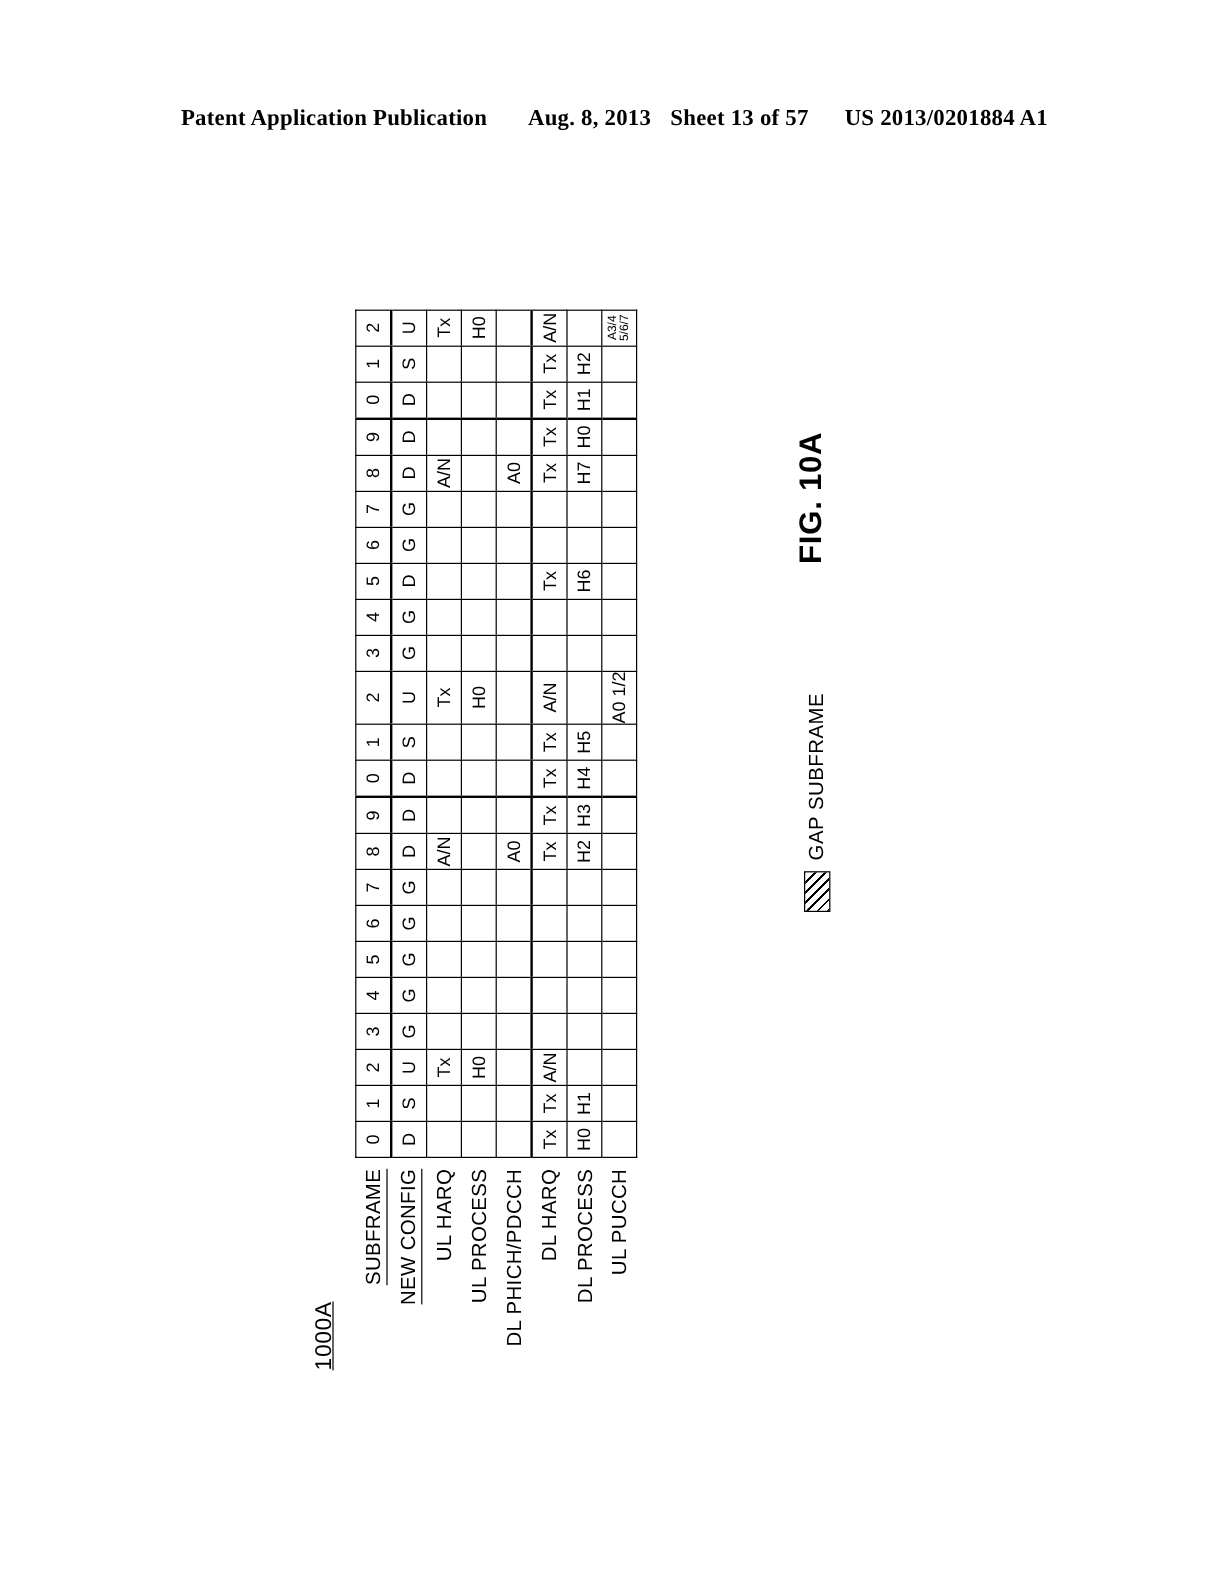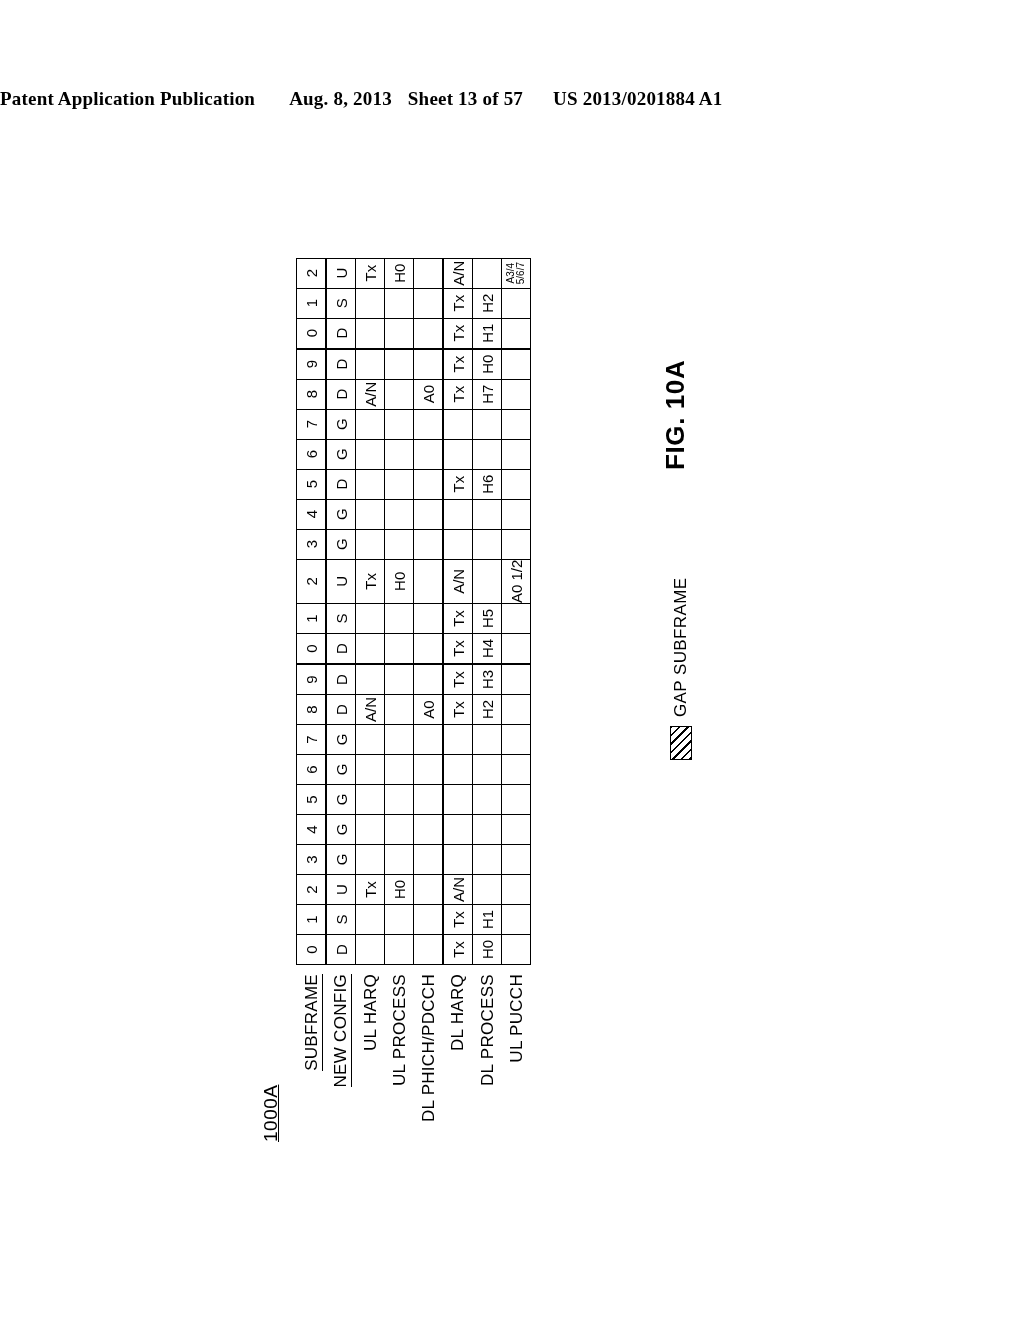--- a/index.html
+++ b/index.html
@@ -16,21 +16,21 @@
     color: #000000;
     overflow: hidden;
   }
 
   
   .page-header {
     position: absolute;
     top: 88px;
     left: 0;
     width: 1024px;
-    text-align: left;
+    text-align: center;
     font-family: "Liberation Serif", serif;
     font-weight: bold;
     font-size: 19px;
     white-space: nowrap;
     letter-spacing: 0.2px;
   }
   .page-header .seg { display: inline-block; }
   .gap-a { display: inline-block; width: 34px; }
   .gap-b { display: inline-block; width: 16px; }
   .gap-c { display: inline-block; width: 30px; }

